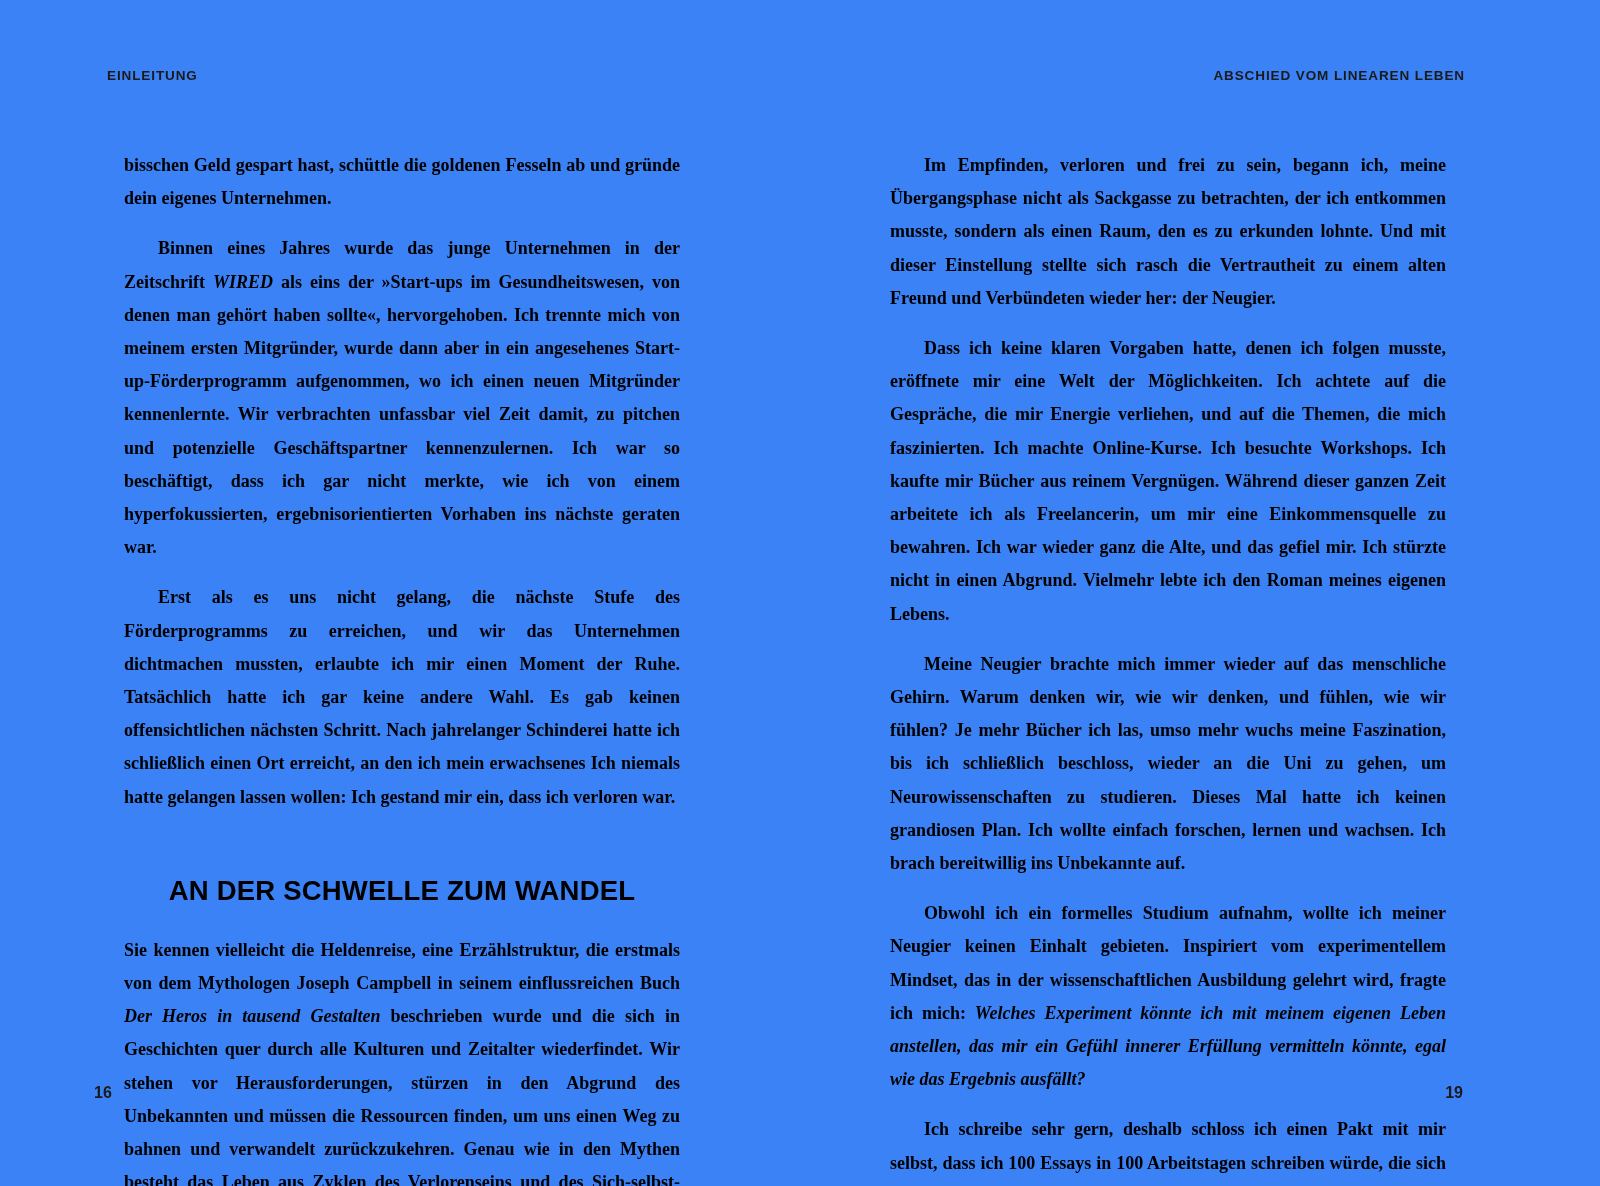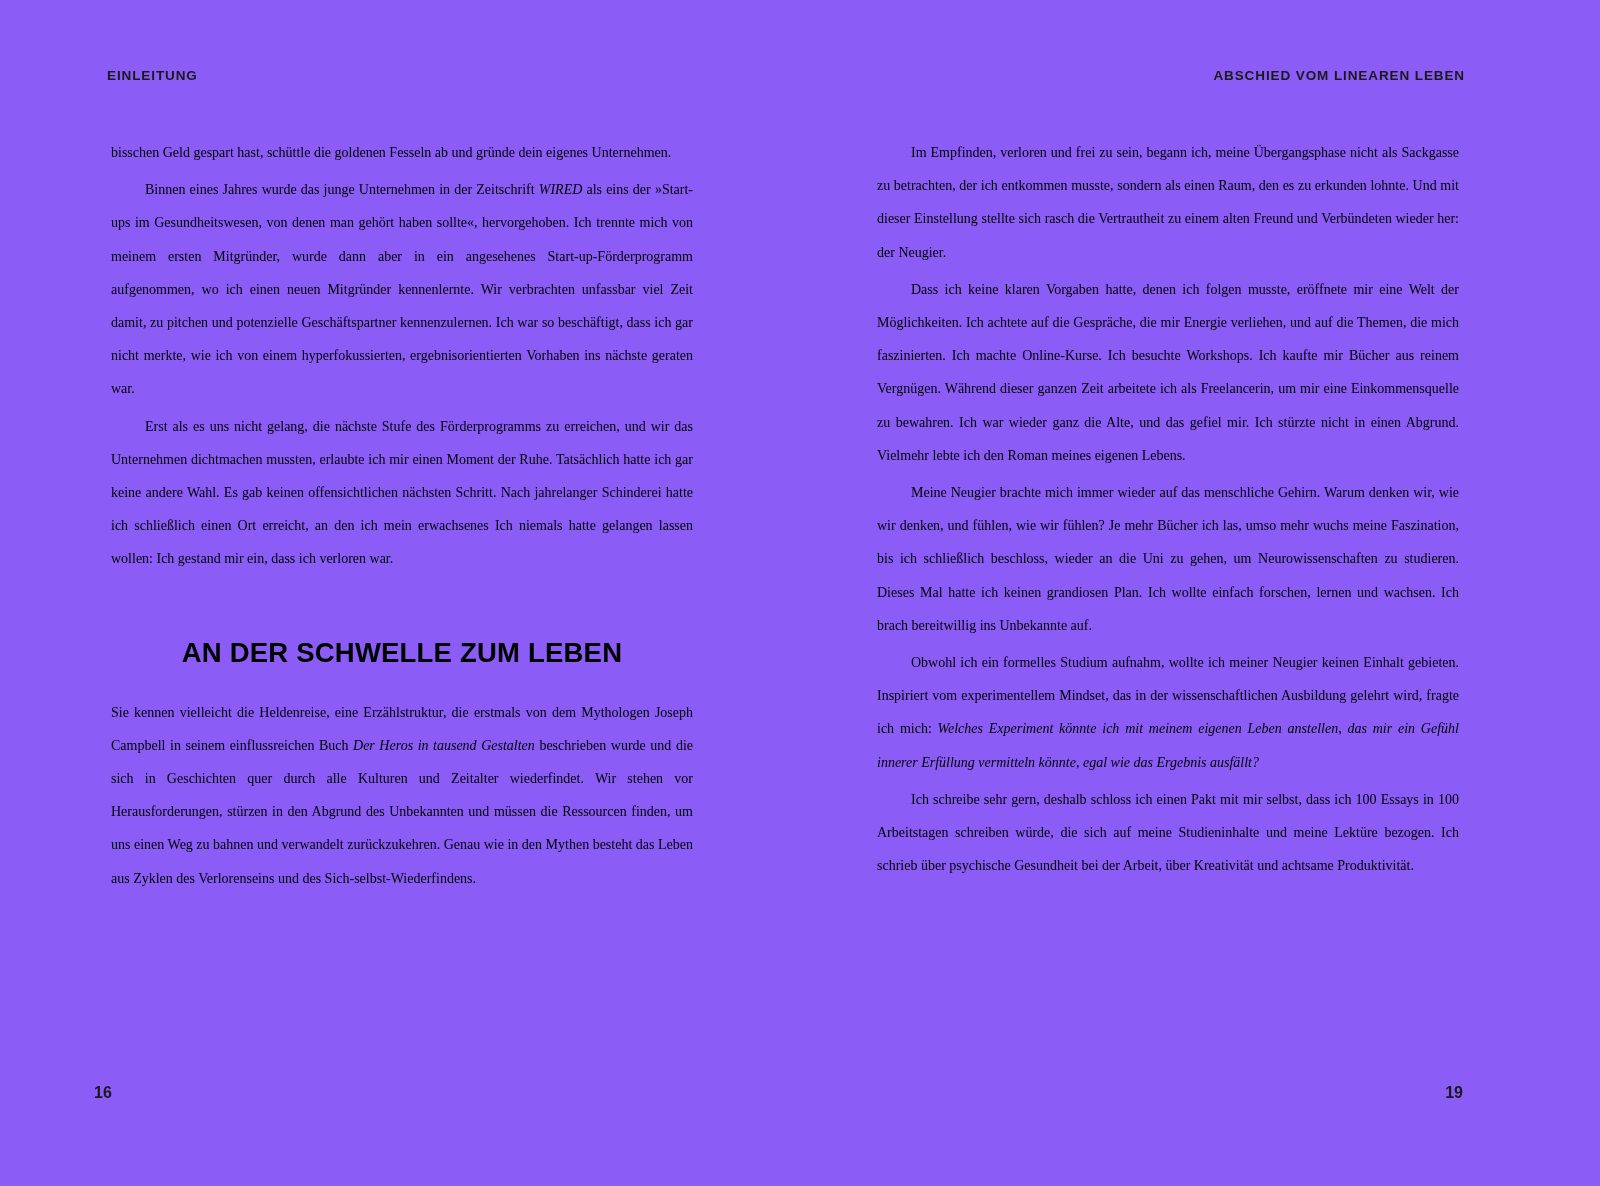--- a/index.html
+++ b/index.html
@@ -12,21 +12,21 @@
     height: 1186px;
     font-family: "Liberation Serif", serif;
     color: #000000;
     overflow: hidden;
   }
 
   .spread {
     position: relative;
     width: 1600px;
     height: 1186px;
-    background: #8b5cf6;
+    background: #3b82f6;
   }
 
   
   .running-head {
     position: absolute;
     top: 68px;
     font-family: "Liberation Sans", sans-serif;
     font-size: 13.5px;
     font-weight: 700;
     letter-spacing: 0.9px;
@@ -39,26 +39,27 @@
   
   .page {
     position: absolute;
     top: 132px;
     width: 590px;
   }
   .page.left  { left: 107px; }
   .page.right { left: 873px; }
 
   .body-text p {
-    margin: 4px;
-    font-size: 14px;
+    margin: 17px;
+    font-size: 18px;
     line-height: 33.2px;
     text-align: justify;
     text-justify: inter-word;
     hyphens: manual;
+    font-weight: bold;
     -webkit-hyphens: manual;
   }
   .body-text p.indent {
     text-indent: 34px;
   }
   .body-text p.last-line-left {
     text-align-last: left;
   }
 
   em, .ital {
@@ -100,21 +101,21 @@
 
       <p>bisschen Geld gespart hast, schüttle die goldenen Fesseln ab und gründe dein eigenes Unternehmen.</p>
 
 
       <p class="indent"><span>Binnen eines Jahres wurde das junge Unternehmen in der Zeitschrift </span><em class="ital">WIRED</em><span> als eins der »Start-ups im Gesundheitswesen, von denen man gehört haben sollte«, hervorgehoben. Ich trennte mich von meinem ersten Mitgründer, wurde dann aber in ein angesehenes Start-up-Förderprogramm aufgenommen, wo ich einen neuen Mitgründer kennenlernte. Wir verbrachten unfassbar viel Zeit damit, zu pitchen und potenzielle Geschäftspartner kennenzulernen. Ich war so beschäftigt, dass ich gar nicht merkte, wie ich von einem hyperfokussierten, ergebnisorientierten Vorhaben ins nächste geraten war.</span></p>
 
       <p class="indent">Erst als es uns nicht gelang, die nächste Stufe des Förderprogramms zu erreichen, und wir das Unternehmen dichtmachen mussten, erlaubte ich mir einen Moment der Ruhe. Tatsächlich hatte ich gar keine andere Wahl. Es gab keinen offensichtlichen nächsten Schritt. Nach jahrelanger Schinderei hatte ich schließlich einen Ort erreicht, an den ich mein erwachsenes Ich niemals hatte gelangen lassen wollen: Ich gestand mir ein, dass ich verloren war.</p>
 
     </div>
 
-    <h2 class="section-heading">AN DER SCHWELLE ZUM LEBEN</h2>
+    <h2 class="section-heading">AN DER SCHWELLE ZUM WANDEL</h2>
 
     <div class="body-text">
       <p><span>Sie kennen vielleicht die Heldenreise, eine Erzählstruktur, die erstmals von dem Mythologen Joseph Campbell in seinem einflussreichen Buch </span><em class="ital">Der Heros in tausend Gestalten</em><span> beschrieben wurde und die sich in Geschichten quer durch alle Kulturen und Zeitalter wiederfindet. Wir stehen vor Herausforderungen, stürzen in den Abgrund des Unbekannten und müssen die Ressourcen finden, um uns einen Weg zu bahnen und verwandelt zurückzukehren. Genau wie in den Mythen besteht das Leben aus Zyklen des Verlorenseins und des Sich-selbst-Wiederfindens.</span></p>
     </div>
   </div>
 
   <div class="folio left">16</div>
 
   <div class="running-head right">ABSCHIED VOM LINEAREN LEBEN</div>
 

